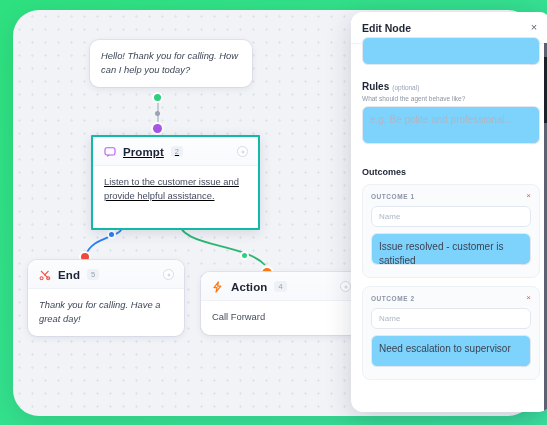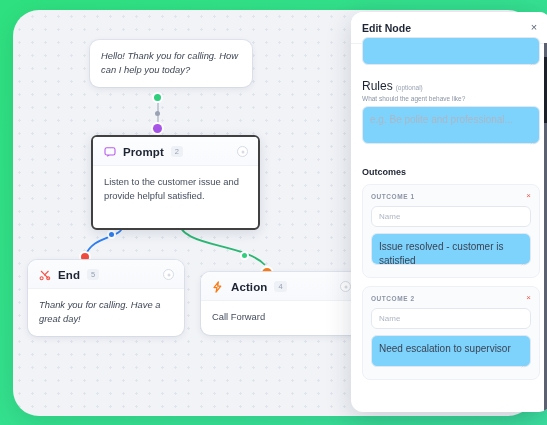--- a/index.html
+++ b/index.html
@@ -20,21 +20,21 @@
     background-size:13px 13px;opacity:.55;
   }
   
   .node{
     position:absolute;background:#fff;border-radius:9px;
     box-shadow:0 2px 7px rgba(32,45,80,.09),0 0 0 1px rgba(225,230,238,.9);
     overflow:hidden;
   }
   .node.selected{
     box-shadow:0 3px 12px rgba(32,45,80,.13);
-    border:2px solid #404040;border-radius:6px;
+    border:2px solid #14b8a6;border-radius:1px;text-decoration:underline;
   }
   .node-head{
     display:flex;align-items:center;gap:7px;padding:8px 10px 7px 10px;
     background:linear-gradient(180deg,#fbfcfe 0%,#f7f9fc 100%);
     border-bottom:1px solid #eef1f6;
   }
   .node.selected .node-head{background:linear-gradient(180deg,#fcfdff,#f8fafd);}
   .node-title{font-size:11.5px;font-weight:bold;color:#1d2433;letter-spacing:.1px;}
   .node-badge{
     font-size:7.5px;color:#97a0b2;background:#eef1f6;border-radius:3px;
@@ -83,21 +83,21 @@
   .panel-head{
     display:flex;align-items:center;height:31px;padding:0 11px;
     border-bottom:1px solid #eef1f6;background:#fff;
   }
   .panel-title{font-size:10.5px;font-weight:bold;color:#1d2433;}
   .panel-close{
     margin-left:auto;font-size:11px;color:#5e6678;line-height:1;cursor:pointer;
     width:12px;height:12px;display:flex;align-items:center;justify-content:center;
   }
   .panel-body{position:absolute;top:31px;left:0;right:0;bottom:0;padding:0 11px;}
-  .field-label{font-size:12px;font-weight:normal;color:#1d2433;}
+  .field-label{font-size:10px;font-weight:bold;color:#1d2433;}
   .field-opt{font-size:6.5px;color:#9aa3b4;font-weight:normal;margin-left:3px;}
   .field-sub{font-size:6.5px;color:#8b94a6;margin-top:1px;margin-bottom:4px;}
   .ta{
     width:100%;box-sizing:border-box;border:1px solid #e3e8f0;border-radius:6px;
     background:#7dd3fc;font-family:"Liberation Sans",sans-serif;font-size:10px;color:#3b4354;
     padding:6px 7px;resize:none;outline:none;line-height:1.4;
   }
   .ta::placeholder{color:#aeb6c4;}
   .ta-top{height:28px;margin-top:-6px;}
   .ta-rules{height:38px;}
@@ -176,21 +176,21 @@
         <span class="ic">
           <svg width="12" height="12" viewBox="0 0 12 12">
             <rect x="1" y="1.8" width="10" height="7.2" rx="1.8" fill="none" stroke="#b85ceb" stroke-width="1.1"></rect>
             <path d="M3.4 9 L3.4 11 L5.6 9 Z" fill="#b85ceb"></path>
           </svg>
         </span>
         <span class="node-title">Prompt</span>
         <span class="node-badge">2</span>
         <span class="node-dot-btn"></span>
       </div>
-      <div class="node-body" style="padding-bottom:26px;">Listen to the customer issue and provide helpful satisfied.</div>
+      <div class="node-body" style="padding-bottom:26px;">Listen to the customer issue and provide helpful assistance.</div>
     </div>
 
     <div class="node" id="node-end">
       <div class="node-head">
         <span class="ic">
           <svg width="12" height="12" viewBox="0 0 12 12">
             <line x1="2" y1="2" x2="9.5" y2="9.5" stroke="#f0564a" stroke-width="1.1"></line>
             <line x1="9.5" y1="2" x2="5.2" y2="6.3" stroke="#f0564a" stroke-width="1.1"></line>
             <circle cx="2.6" cy="9.3" r="1.5" fill="none" stroke="#f0564a" stroke-width="1.1"></circle>
             <circle cx="9.2" cy="9.3" r="1.5" fill="none" stroke="#f0564a" stroke-width="1.1"></circle>

